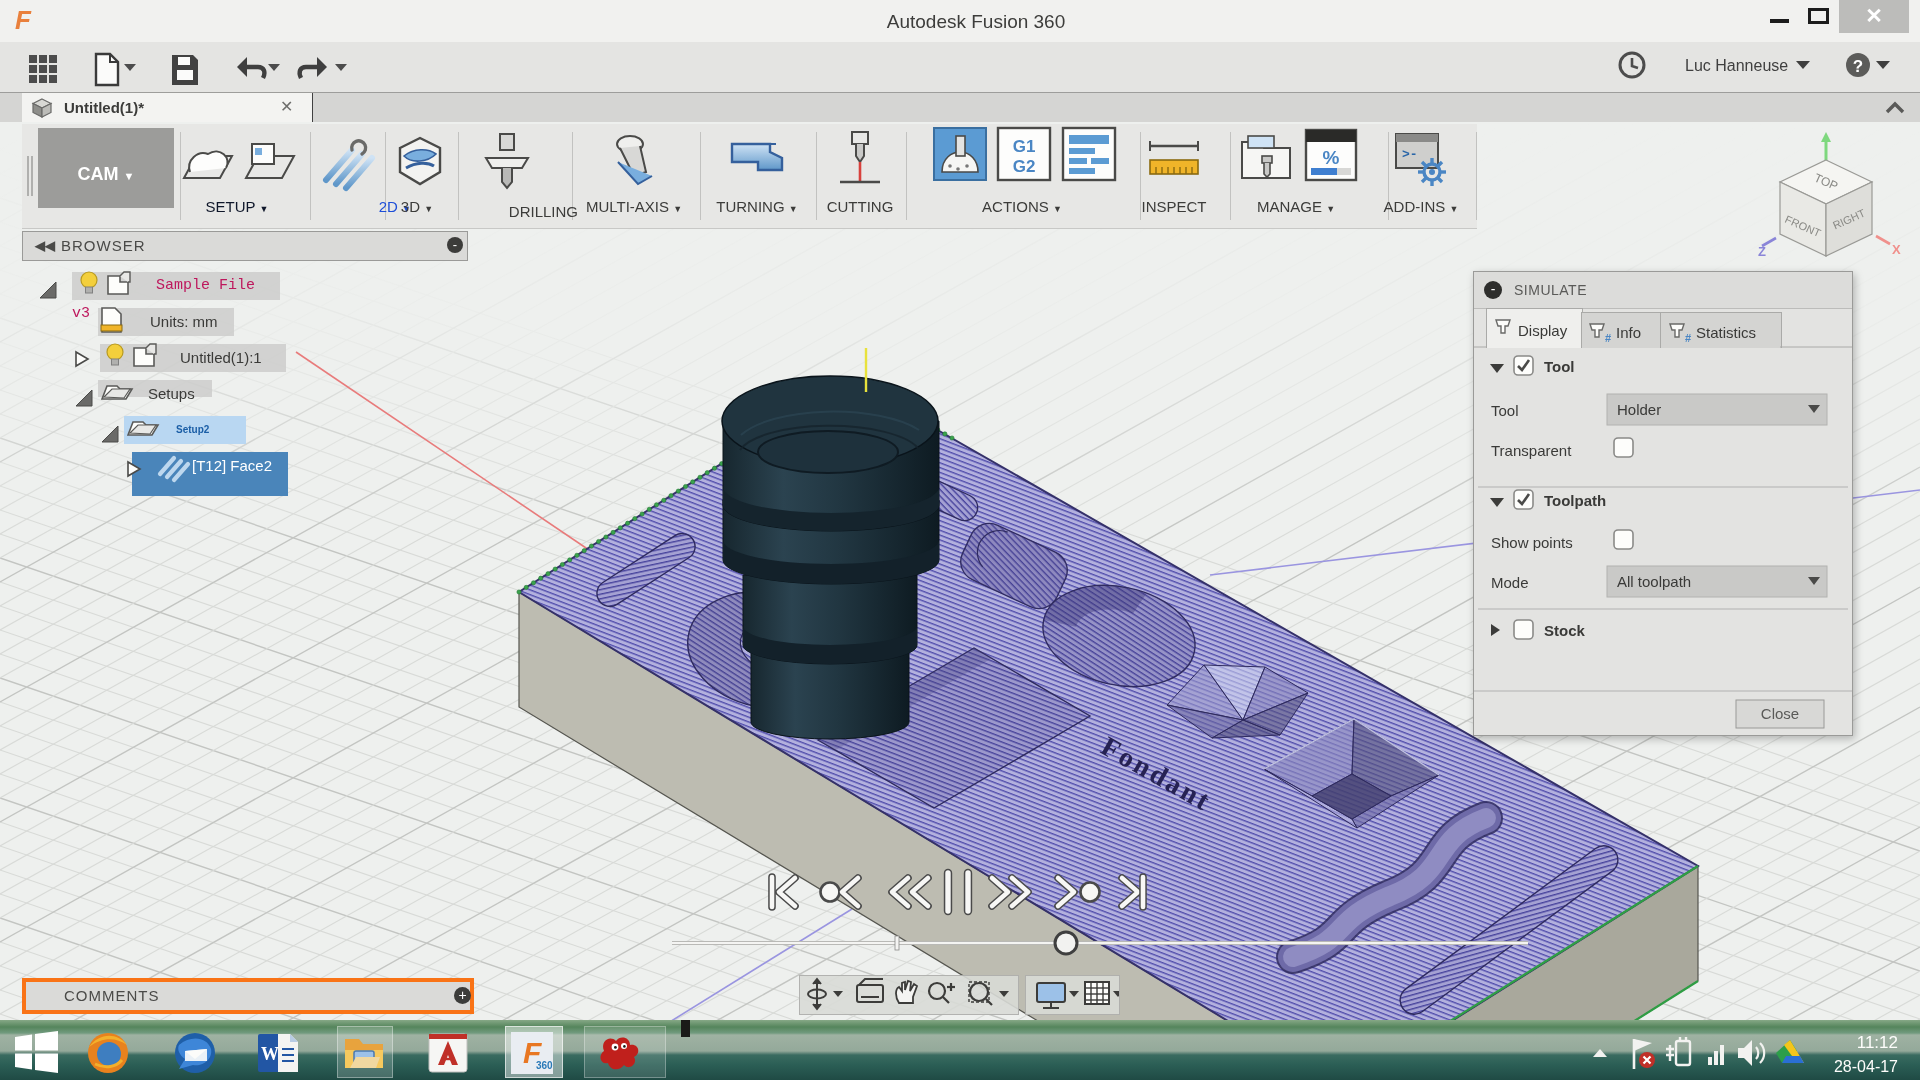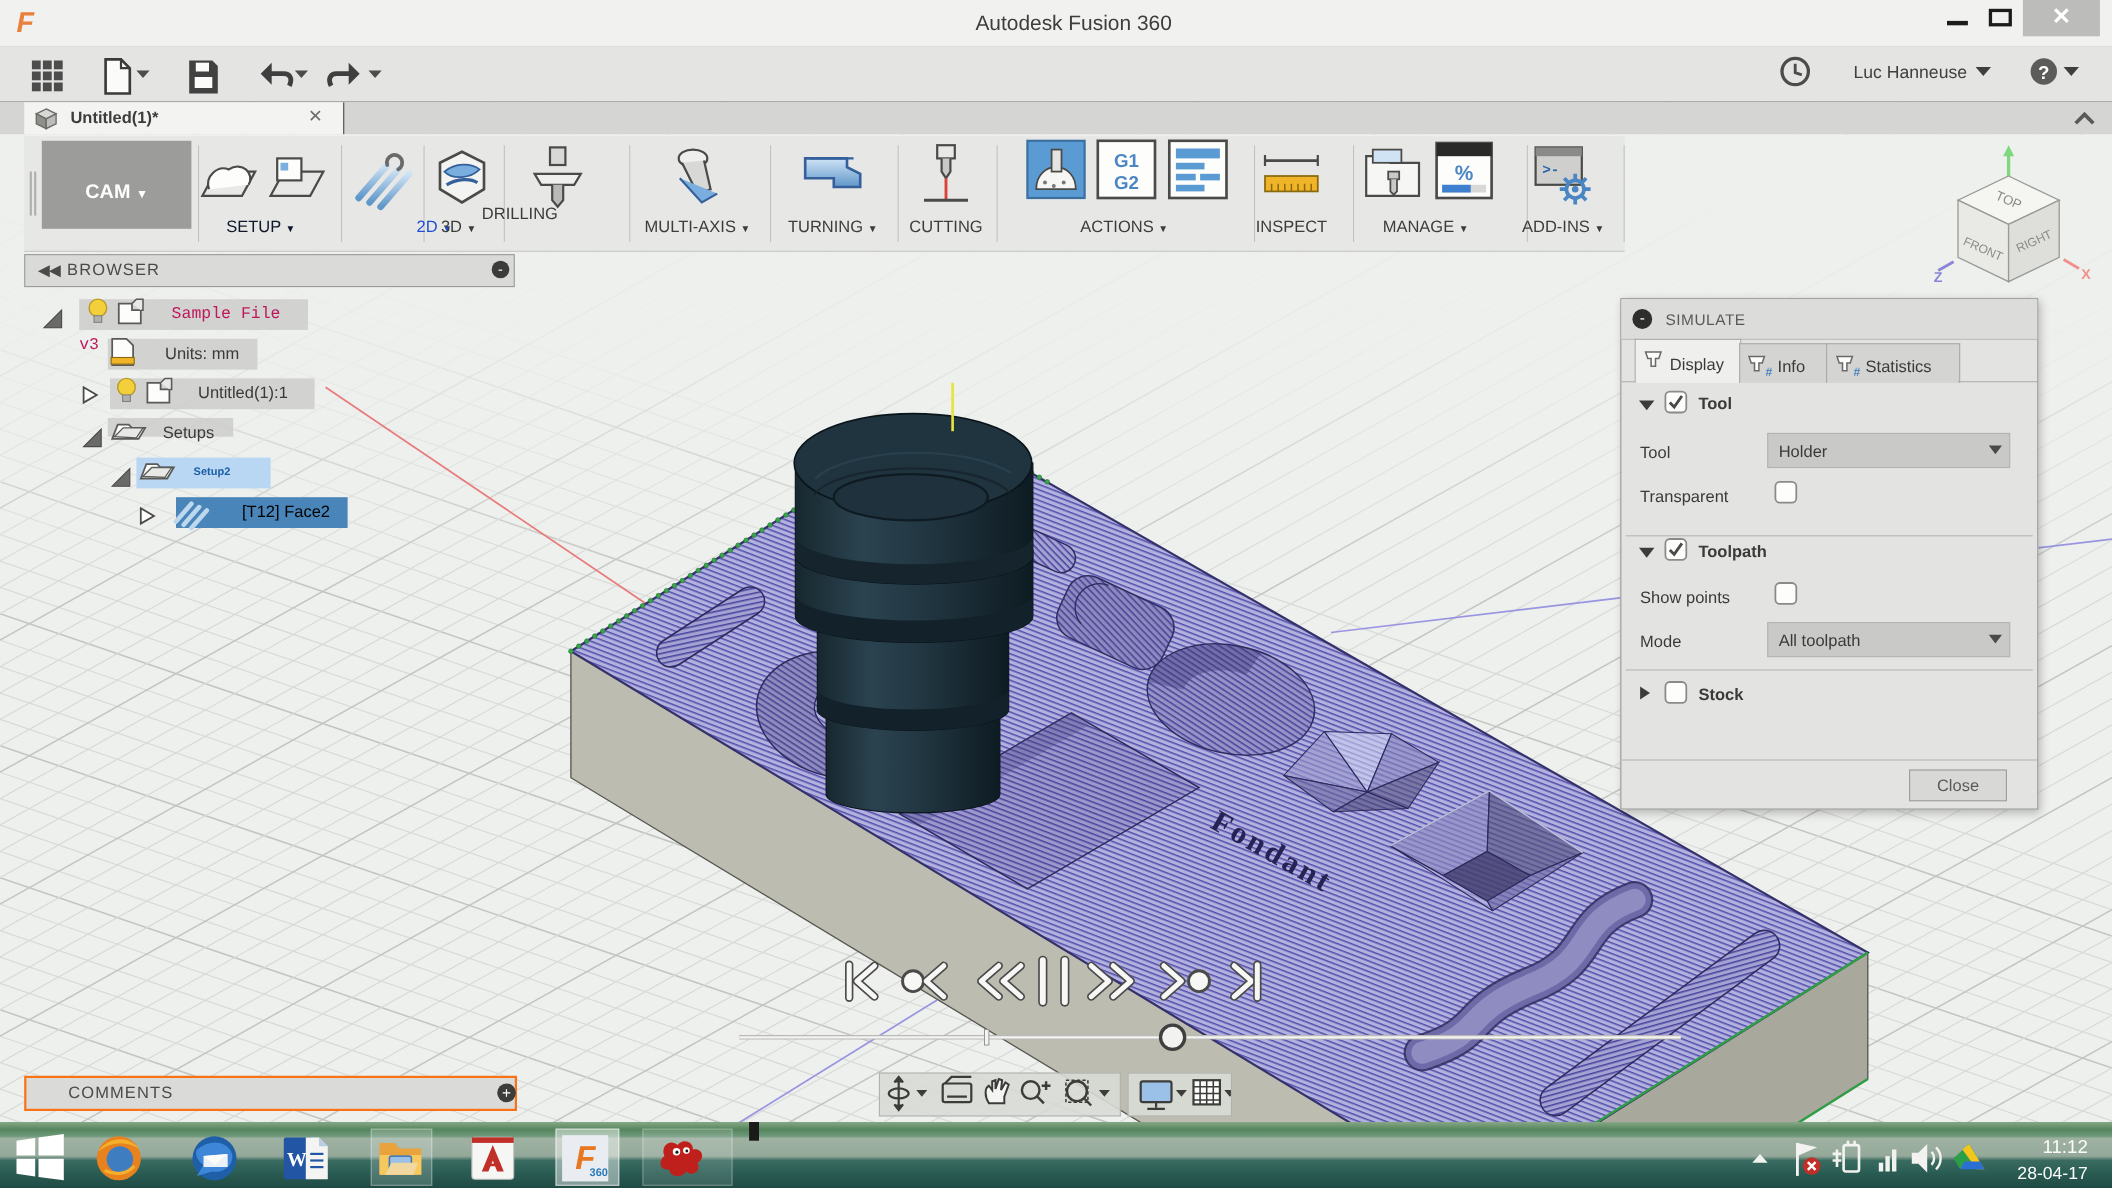--- a/index.html
+++ b/index.html
@@ -474,21 +474,21 @@
 <div class="abs" style="left:700px;top:132px;width:1px;height:88px;background:#c2c2c0"></div>
 <div class="abs" style="left:816px;top:132px;width:1px;height:88px;background:#c2c2c0"></div>
 <div class="abs" style="left:906px;top:132px;width:1px;height:88px;background:#c2c2c0"></div>
 <div class="abs" style="left:1140px;top:132px;width:1px;height:88px;background:#c2c2c0"></div>
 <div class="abs" style="left:1230px;top:132px;width:1px;height:88px;background:#c2c2c0"></div>
 <div class="abs" style="left:1388px;top:132px;width:1px;height:88px;background:#c2c2c0"></div>
 <div class="abs" style="left:1476px;top:132px;width:1px;height:88px;background:#c2c2c0"></div>
 <div class="abs" style="left:167px;top:198px;width:140px;text-align:center;font-size:15px;color:#0f172a">SETUP <span style="font-size:9px">▼</span></div>
 <div class="abs" style="left:271px;top:198px;width:140px;text-align:right;font-size:15px;color:#1d4ed8">2D <span style="font-size:9px">▼</span></div>
 <div class="abs" style="left:347px;top:198px;width:140px;text-align:center;font-size:15px;color:#3c3c3a">3D <span style="font-size:9px">▼</span></div>
-<div class="abs" style="left:438px;top:186px;width:140px;text-align:left;font-size:15px;color:#3c3c3a">DRILLING</div>
+<div class="abs" style="left:438px;top:203px;width:140px;text-align:right;font-size:15px;color:#3c3c3a">DRILLING</div>
 <div class="abs" style="left:564px;top:198px;width:140px;text-align:center;font-size:15px;color:#3c3c3a">MULTI-AXIS <span style="font-size:9px">▼</span></div>
 <div class="abs" style="left:687px;top:198px;width:140px;text-align:center;font-size:15px;color:#3c3c3a">TURNING <span style="font-size:9px">▼</span></div>
 <div class="abs" style="left:790px;top:198px;width:140px;text-align:center;font-size:15px;color:#3c3c3a">CUTTING</div>
 <div class="abs" style="left:952px;top:198px;width:140px;text-align:center;font-size:15px;color:#3c3c3a">ACTIONS <span style="font-size:9px">▼</span></div>
 <div class="abs" style="left:1104px;top:198px;width:140px;text-align:center;font-size:15px;color:#3c3c3a">INSPECT</div>
 <div class="abs" style="left:1226px;top:198px;width:140px;text-align:center;font-size:15px;color:#3c3c3a">MANAGE <span style="font-size:9px">▼</span></div>
 <div class="abs" style="left:1351px;top:198px;width:140px;text-align:center;font-size:15px;color:#3c3c3a">ADD-INS <span style="font-size:9px">▼</span></div>
 <svg class="abs" style="left:0;top:124px" width="1480" height="80" viewBox="0 0 1480 80">
   <defs>
     <linearGradient id="blu" x1="0" y1="0" x2="0" y2="1">
@@ -621,21 +621,21 @@
 <div class="abs" style="left:22px;top:231px;width:444px;height:28px;background:#dadad8;border:1px solid #9a9a98">
       <div class="abs" style="left:12px;top:6px;font-size:13px;color:#4a4a48;font-weight:bold">◀◀</div>
       <div class="abs" style="left:38px;top:0;font-size:15px;color:#4a4a48;line-height:28px;letter-spacing:1px">BROWSER</div>
       <div class="abs" style="left:424px;top:5px;width:16px;height:16px;background:#3c3c3a;border-radius:50%;color:#fff;text-align:center;line-height:15px;font-size:13px">-</div>
     </div>
 <div class="abs" style="left:72px;top:272px;width:208px;height:28px;background:rgba(205,205,203,0.85);color:#be185d;font-size:15px;line-height:28px;font-family:Liberation Mono, monospace;"><span style="margin-left:8px"><span style="margin-left:76px">Sample File v3</span></span></div>
 <div class="abs" style="left:98px;top:308px;width:136px;height:28px;background:rgba(205,205,203,0.85);color:#3a3a38;font-size:15px;line-height:28px;"><span style="margin-left:8px"><span style="margin-left:44px">Units: mm</span></span></div>
 <div class="abs" style="left:100px;top:344px;width:186px;height:28px;background:rgba(205,205,203,0.85);color:#3a3a38;font-size:15px;line-height:28px;"><span style="margin-left:8px"><span style="margin-left:72px">Untitled(1):1</span></span></div>
 <div class="abs" style="left:98px;top:380px;width:114px;height:17px;background:rgba(205,205,203,0.85);color:#3a3a38;font-size:15px;line-height:28px;"><span style="margin-left:8px"><span style="margin-left:42px">Setups</span></span></div>
 <div class="abs" style="left:124px;top:416px;width:122px;height:28px;background:#b9d7f2;color:#3a3a38;font-size:10px;line-height:28px;"><span style="margin-left:8px"><span style="margin-left:44px;font-weight:bold;color:#1b5ea6">Setup2</span></span></div>
-<div class="abs" style="left:160px;top:452px;width:156px;height:28px;background:#4a85ba;color:#000000;font-size:15px;line-height:28px;"><span style="margin-left:8px"><span style="margin-left:52px">[T12] Face2</span></span></div>
+<div class="abs" style="left:132px;top:452px;width:156px;height:44px;background:#4a85ba;color:#ffffff;font-size:15px;line-height:28px;"><span style="margin-left:8px"><span style="margin-left:52px">[T12] Face2</span></span></div>
 <svg class="abs" style="left:0;top:260px" width="480" height="240" viewBox="0 0 480 240">
 <polygon points="40,38 56,38 56,22" fill="#6a6a68" stroke="#4a4a48" stroke-width="1"></polygon>
 <circle cx="89" cy="20" r="8" fill="#f3cf3c" stroke="#b89a20" stroke-width="1.2"></circle>
     <rect x="85.5" y="27" width="7" height="6" fill="#b0b0ae" stroke="#808080" stroke-width="1"></rect>
 <path d="M 108 16 h 12 v 6 h 8 v 12 h -20 z" fill="#fdfdfb" stroke="#5a5a58" stroke-width="1.6"></path>
     <path d="M 120 16 l 4 -4 h 6 v 10 h -2" fill="#e8e8e6" stroke="#5a5a58" stroke-width="1.4"></path>
 <path d="M 102 48 h 13 l 6 6 v 18 h -19 z" fill="#fdfdfb" stroke="#5a5a58" stroke-width="1.6"></path>
     <rect x="101" y="65" width="21" height="6" fill="#f0b429" stroke="#8a6a10" stroke-width="1"></rect>
 <polygon points="76,92 88,99 76,106" fill="#fdfdfb" stroke="#4a4a48" stroke-width="1.6"></polygon>
 <circle cx="115" cy="92" r="8" fill="#f3cf3c" stroke="#b89a20" stroke-width="1.2"></circle>
@@ -648,21 +648,21 @@
 <polygon points="102,182 118,182 118,166" fill="#6a6a68" stroke="#4a4a48" stroke-width="1"></polygon>
 <path d="M 128 175 l 5 -13 h 10 l 3 3 h 12 l -6 10 z" fill="#fdfdfb" stroke="#5a5a58" stroke-width="1.6"></path>
     <path d="M 130 173 l 8 -8 h 18 l -6 9 z" fill="#e8e8e6" stroke="#5a5a58" stroke-width="1.2"></path>
 <polygon points="128,202 140,209 128,216" fill="#fdfdfb" stroke="#4a4a48" stroke-width="1.6"></polygon>
 <g stroke="#bdd7ee" stroke-width="4.2" stroke-linecap="round">
       <line x1="160" y1="214" x2="174" y2="198"></line>
       <line x1="167" y1="217" x2="181" y2="201"></line>
       <line x1="174" y1="220" x2="188" y2="204"></line>
     </g>
 </svg>
-<div class="abs" style="left:22px;top:978px;width:444px;height:28px;background:#dadad8;border:2px solid #f97316">
+<div class="abs" style="left:22px;top:978px;width:444px;height:28px;background:#dadad8;border:4px solid #f97316">
       <div class="abs" style="left:38px;top:0;font-size:15px;color:#4a4a48;line-height:28px;letter-spacing:1px">COMMENTS</div>
       <div class="abs" style="left:428px;top:5px;width:17px;height:17px;background:#3c3c3a;border-radius:50%;color:#fff;text-align:center;line-height:17px;font-size:14px">+</div>
     </div>
 
 <div class="abs" style="left:799px;top:975px;width:218px;height:38px;background:rgba(216,218,214,0.9);border:1px solid rgba(150,150,148,0.6)"></div>
 <div class="abs" style="left:1025px;top:975px;width:93px;height:38px;background:rgba(216,218,214,0.9);border:1px solid rgba(150,150,148,0.6)"></div>
 <svg class="abs" style="left:799px;top:975px" width="320" height="38" viewBox="0 0 320 38">
   <g stroke="#3c3c3a" fill="none" stroke-width="2">
     <ellipse cx="18" cy="19" rx="9" ry="4.5"></ellipse>
     <line x1="18" y1="6" x2="18" y2="32"></line>

